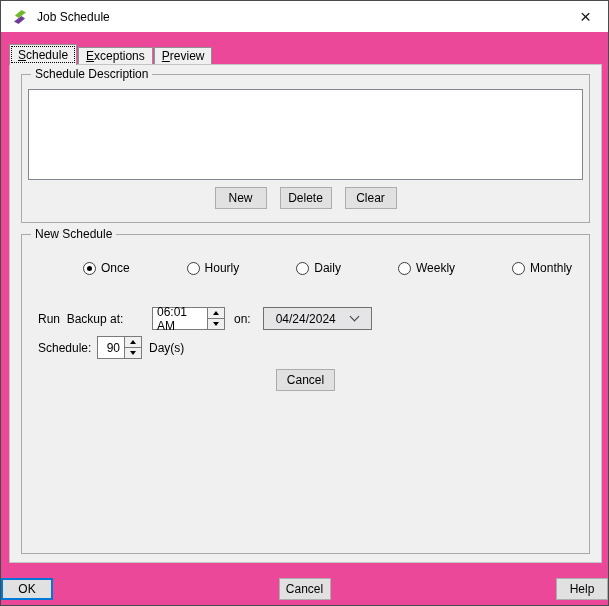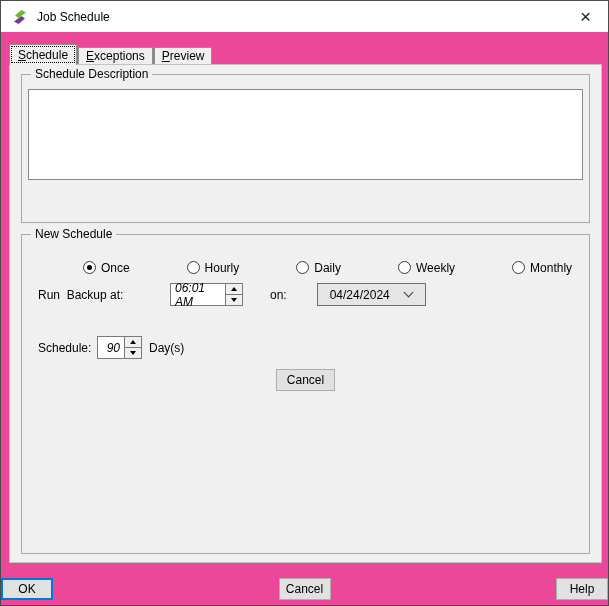--- a/index.html
+++ b/index.html
@@ -28,36 +28,36 @@
   .legend{position:absolute;top:-8px;left:9px;background:#f0f0f0;padding:0 4px;font-size:12px;line-height:15px;white-space:nowrap;}
 
   .listbox{position:absolute;left:6px;right:6px;top:14px;height:89px;background:#ffffff;border:1px solid #82878f;}
   .btnrow{position:absolute;left:0;right:0;top:112px;display:flex;justify-content:center;gap:13px;}
   button{font-family:"Liberation Sans",sans-serif;font-size:12px;color:#000;background:#e1e1e1;border:1px solid #adadad;box-sizing:border-box;width:52px;height:22px;padding:0;}
   button.wide{width:59px;}
   button.default-btn{border:2px solid #0078d7;}
 
   
   .radiorow{position:absolute;left:0;right:0;top:26px;display:flex;justify-content:center;align-items:center;gap:13px;}
-  .radio{display:inline-flex;align-items:flex-start;gap:5px;white-space:nowrap;margin-left:44px;}
+  .radio{display:inline-flex;align-items:flex-end;gap:5px;white-space:nowrap;margin-left:44px;}
   .rbtn{width:13px;height:13px;box-sizing:border-box;border:1px solid #3b3b3b;border-radius:50%;background:#fff;position:relative;display:inline-block;}
   .radio.checked .rbtn::after{content:'';position:absolute;left:3px;top:3px;width:5px;height:5px;border-radius:50%;background:#000;}
 
   
   .row{position:absolute;left:16px;display:flex;align-items:center;height:23px;}
-  .run-row{top:48px;gap:18px;}
+  .run-row{top:72px;}
   .ret-row{top:101px;}
   .flabel1{width:114px;white-space:pre;}
   .flabel2{width:59px;}
   .onlabel{margin-left:9px;margin-right:12px;}
   .unit{margin-left:7px;}
 
   
   .spin-edit{display:inline-flex;box-sizing:border-box;height:23px;background:#fff;border:1px solid #7a7a7a;}
-  .spin-edit .spin-value{display:flex;align-items:center;padding:0 4px;font-style:italic;}
+  .spin-edit .spin-value{display:flex;align-items:center;padding:0 4px;}
   .time-edit .spin-value{width:54px;box-sizing:border-box;}
   .ret-edit .spin-value{width:26px;box-sizing:border-box;justify-content:flex-end;padding-right:4px;}
   .spin-buttons{width:17px;box-sizing:border-box;border-left:1px solid #7a7a7a;display:flex;flex-direction:column;background:#f0f0f0;}
   .spin-up,.spin-down{flex:1;display:flex;align-items:center;justify-content:center;}
   .spin-down{border-top:1px solid #7a7a7a;}
   .tri-up{width:0;height:0;border-left:3px solid transparent;border-right:3px solid transparent;border-bottom:4px solid #000;}
   .tri-down{width:0;height:0;border-left:3px solid transparent;border-right:3px solid transparent;border-top:4px solid #000;}
 
   
   .combo{display:inline-flex;align-items:center;box-sizing:border-box;width:109px;height:23px;background:#e5e5e7;border:1px solid #707070;padding-left:12px;}
@@ -88,20 +88,25 @@
     <div class="tab active"><span class="mn">S</span><span>chedule</span></div>
     <div class="tab"><span class="mn">E</span><span>xceptions</span></div>
     <div class="tab"><span class="mn">P</span><span>review</span></div>
   </div>
 
   <div class="panel">
 
     <div class="group g1">
       <span class="legend">Schedule Description</span>
       <div class="listbox"></div>
+      <div class="btnrow">
+        <button>New</button>
+        <button>Delete</button>
+        <button>Clear</button>
+      </div>
     </div>
 
     <div class="group g2">
       <span class="legend">New Schedule</span>
 
       <div class="radiorow">
         <label class="radio checked">
             <span class="rbtn"></span>
             <span>Once</span>
           </label>

